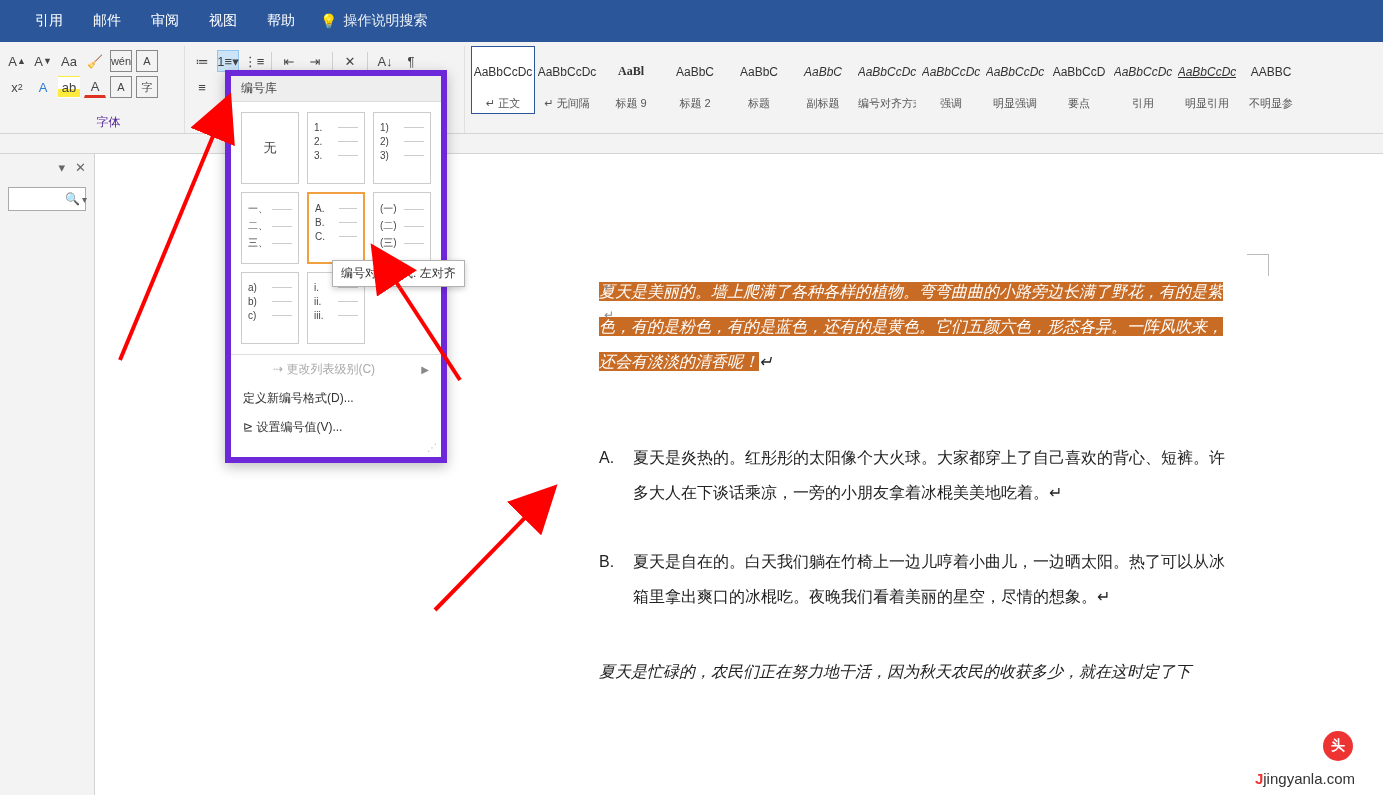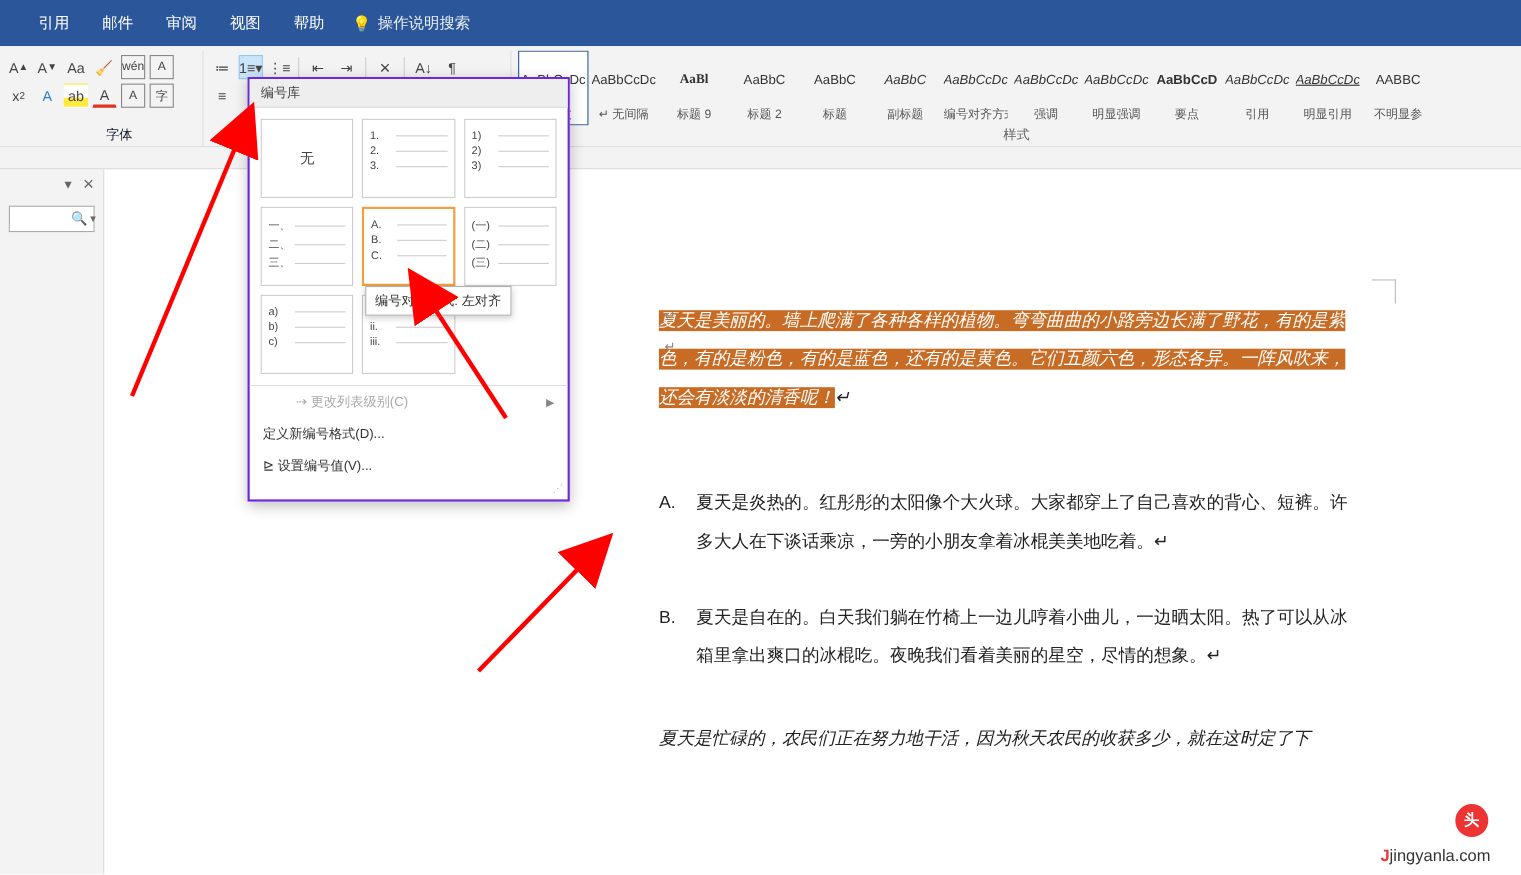--- a/index.html
+++ b/index.html
@@ -8,21 +8,21 @@
 
 .ribbon-tabs { height: 42px; background: #2b579a; display: flex; align-items: center; padding-left: 20px; color: #fff; font-size: 14px; }
 .ribbon-tabs .tab { padding: 0 15px; height: 42px; display: flex; align-items: center; cursor: pointer; }
 .ribbon-tabs .bulb { margin-left: 10px; margin-right: 6px; }
 .ribbon-tabs .hint { opacity: .9; }
 
 
 .ribbon-body { height: 92px; background: #f3f3f3; border-bottom: 1px solid #d4d4d4; display: flex; padding-top: 4px; }
 .font-group { width: 185px; border-right: 1px solid #e0e0e0; position: relative; padding: 2px 6px; }
 .font-group .row1, .font-group .row2 { display: flex; align-items: center; gap: 4px; padding: 2px 0; }
-.font-group .lbl { position: absolute; bottom: 2px; left: 0; right: 0; text-align: center; font-size: 12px; color: #0f172a; margin-left: 33px; }
+.font-group .lbl { position: absolute; bottom: 2px; left: 0; right: 0; text-align: center; font-size: 12px; color: #4c1d95; margin-left: 33px; }
 .tbtn { width: 22px; height: 22px; display: inline-flex; align-items: center; justify-content: center; font-size: 13px; color: #444; border: 1px solid transparent; cursor: pointer; }
 .tbtn sup { font-size: 9px; }
 .tbtn.boxed { border: 1px solid #888; font-size: 11px; }
 
 .para-group { width: 280px; border-right: 1px solid #e0e0e0; padding: 2px 6px; position: relative; }
 .para-group .row1, .para-group .row2 { display: flex; align-items: center; gap: 4px; padding: 2px 0; }
 .para-group .sep { width: 1px; height: 18px; background: #d0d0d0; margin: 0 2px;}
 .tbtn.active { background: #cce4f7; border: 1px solid #98c7ee; }
 
 
@@ -35,21 +35,21 @@
 .styles-group .lbl { position: absolute; bottom: 2px; left: 0; right: 0; text-align: center; font-size: 12px; color: #666; }
 
 
 .pv-normal { font-size: 12px; }
 .pv-h1 { font-size: 22px; font-family: "SimSun", serif; font-weight: bold; color: #000; }
 .pv-h2 { font-size: 15px; }
 .pv-title { font-size: 14px; }
 .pv-sub { font-size: 12px; color: #666; font-style: italic; }
 .pv-dim { font-size: 12px; color: #666; font-style: italic; }
 .pv-int { font-size: 12px; color: #2b579a; font-style: italic; }
-.pv-stg { font-size: 12px; font-weight: bold; }
+.pv-stg { font-size: 12px; font-weight: normal; }
 .pv-quote { font-size: 12px; color: #555; font-style: italic; }
 .pv-iq { font-size: 12px; color: #2b579a; text-decoration: underline; font-style: italic; }
 
 
 .secbar { height: 20px; background: #f3f3f3; border-bottom: 1px solid #d4d4d4; }
 
 
 .navpane { position: absolute; left: 0; top: 154px; bottom: 0; width: 95px; background: #f3f3f3; border-right: 1px solid #d4d4d4; }
 .navpane .close-area { display: flex; justify-content: flex-end; gap: 10px; padding: 6px 8px; }
 .navpane .close-area span { cursor: pointer; color: #666; font-size: 13px; }
@@ -66,21 +66,21 @@
 .page .cursor-mark { position: absolute; left: 415px; top: 120px; color: #888; font-size: 12px; }
 .page .cursor-mark2 { position: absolute; left: 415px; top: 148px; color: #888; font-size: 12px; }
 .page p { margin-bottom: 6px; font-style: italic; }
 .hl { background: #c86b24; color: #fff; padding: 1px 0; }
 .listitem { display: flex; margin-bottom: 34px; }
 .listitem .marker { width: 34px; flex-shrink:0; }
 .listitem .body { flex: 1; }
 .last-para { margin-top: 40px; }
 
 
-.numdrop { position: absolute; left: 225px; top: 70px; width: 293px; background: #fff; border: 2px solid #6d28d9; box-shadow: 0 4px 12px rgba(0,0,0,.25); z-index: 100; }
+.numdrop { position: absolute; left: 225px; top: 70px; width: 222px; background: #fff; border: 6px solid #6d28d9; box-shadow: 0 4px 12px rgba(0,0,0,.25); z-index: 100; }
 .numdrop .hdr { background: #eee; border-bottom: 1px solid #ddd; padding: 4px 10px; font-size: 12px; color: #444; }
 .numdrop .grid { padding: 10px; display: grid; grid-template-columns: repeat(3, 1fr); gap: 8px; }
 .thumb { height: 72px; border: 1px solid #ccc; background: #fff; font-size: 11px; color: #555; padding: 6px; cursor: pointer; position: relative; }
 .thumb.selected { border: 2px solid #f0a040; }
 .thumb .none-lbl { display:flex; align-items:center; justify-content:center; height:100%; color:#444; font-size:13px;}
 .thumb .tline { display:flex; align-items:center; margin: 3px 0; }
 .thumb .tline .mk { width: 24px; font-size: 10px; color: #444; }
 .thumb .tline .bar { flex:1; height: 1px; background: #ccc; }
 .numdrop .footer { border-top: 1px solid #ddd; }
 .numdrop .fitem { padding: 6px 12px; font-size: 12px; color: #333; display:flex; align-items:center; justify-content:space-between; cursor:pointer; }
@@ -203,21 +203,20 @@
         </div>
         <div class="style-item">
           <div class="preview pv-iq">AaBbCcDc</div>
           <div class="name">明显引用</div>
         </div>
         <div class="style-item">
           <div class="preview pv-normal">AABBC</div>
           <div class="name">不明显参</div>
         </div>
       </div>
-    <div class="lbl">样式</div>
   </div>
 </div>
 
 <div class="secbar"></div>
 
 <div class="navpane">
   <div class="close-area">
     <span>▾</span>
     <span>✕</span>
   </div>

